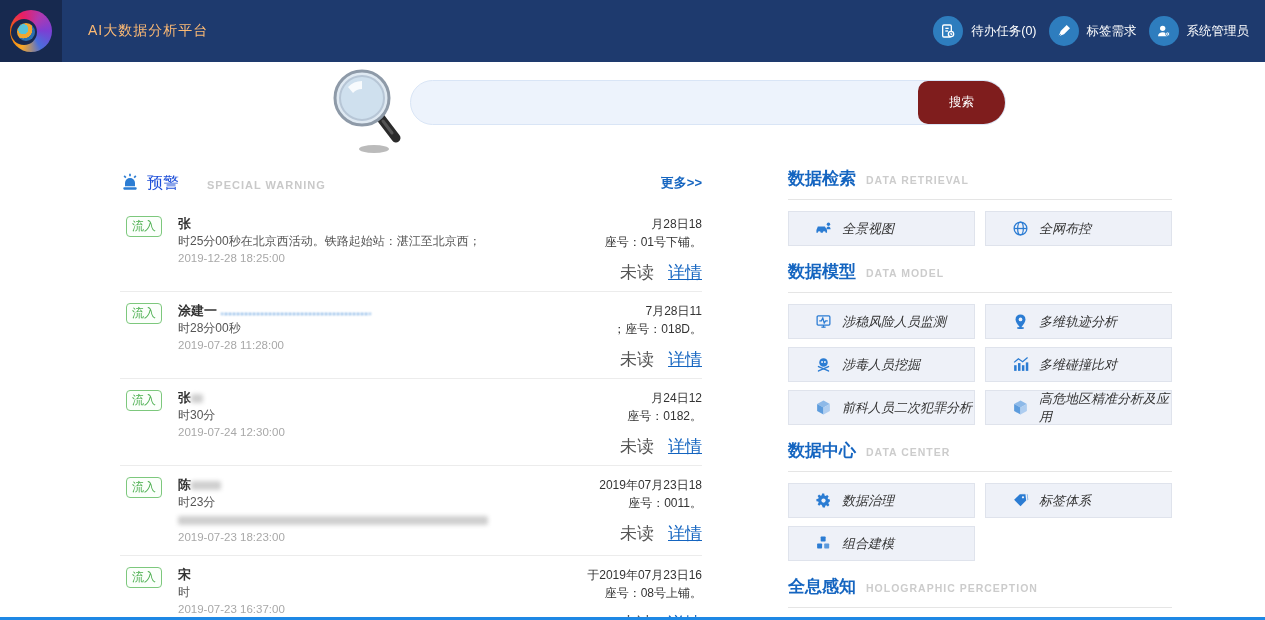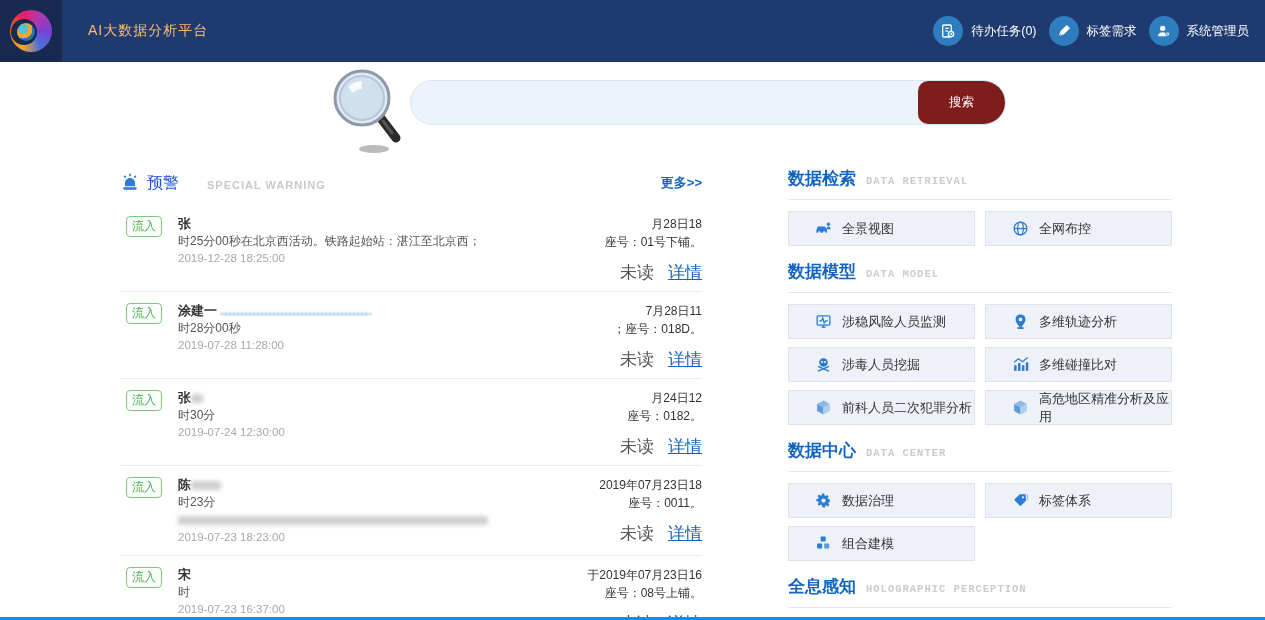--- a/index.html
+++ b/index.html
@@ -48,24 +48,24 @@
   .w-right { flex:0 0 180px; text-align:right; }
   .w-r1,.w-r2 { font-size:12px; color:#333; line-height:18px; }
   .w-links { font-size:17px; line-height:18px; margin-top:13px; }
   .w-unread { color:#555; margin-right:14px; }
   .w-detail { color:#1565c0; text-decoration:underline; cursor:pointer; }
   .redact { display:inline-block; height:9px; border-radius:2px; background:#cfcfcf; filter:blur(2px); vertical-align:middle; }
   .redact.blue { background:none; border-bottom:2px dotted #4a90d9; height:7px; filter:blur(1px); }
 
   
   .right-panel { position:absolute; left:788px; top:167px; width:384px; }
-  .sec-header { display:flex; align-items:baseline; padding-bottom:9px; border-bottom:1px solid #e5e5e5;font-family:Liberation Mono, monospace; }
+  .sec-header { display:flex; align-items:baseline; padding-bottom:9px; border-bottom:1px solid #e5e5e5; }
   .sec-cn { color:#1565c0; font-size:17px; font-weight:bold; }
   .sec-en { color:#ccc; font-size:10.5px; font-weight:bold; letter-spacing:1px; margin-left:10px; }
-  .btn-grid { display:grid; grid-template-columns:187px 187px; gap:8px 10px; margin:11px 0 14px; }
+  .btn-grid { display:grid; grid-template-columns:187px 187px; gap:8px 10px; margin:11px 0 14px;font-style:italic; }
   .tool-btn { height:35px; background:#eef1f8; border:1px solid #dfe3ec; display:flex; align-items:center;
     padding-left:26px; gap:10px; font-size:13px; color:#333; cursor:pointer; }
   .tool-btn svg { width:17px; height:17px; flex:0 0 17px; color:#2b7cd3; }
 
   
   .bottom-bar { position:absolute; left:0; right:0; bottom:0; height:3px; background:#1e88e5; z-index:10; }
 </style>
 </head>
 <body>
 

